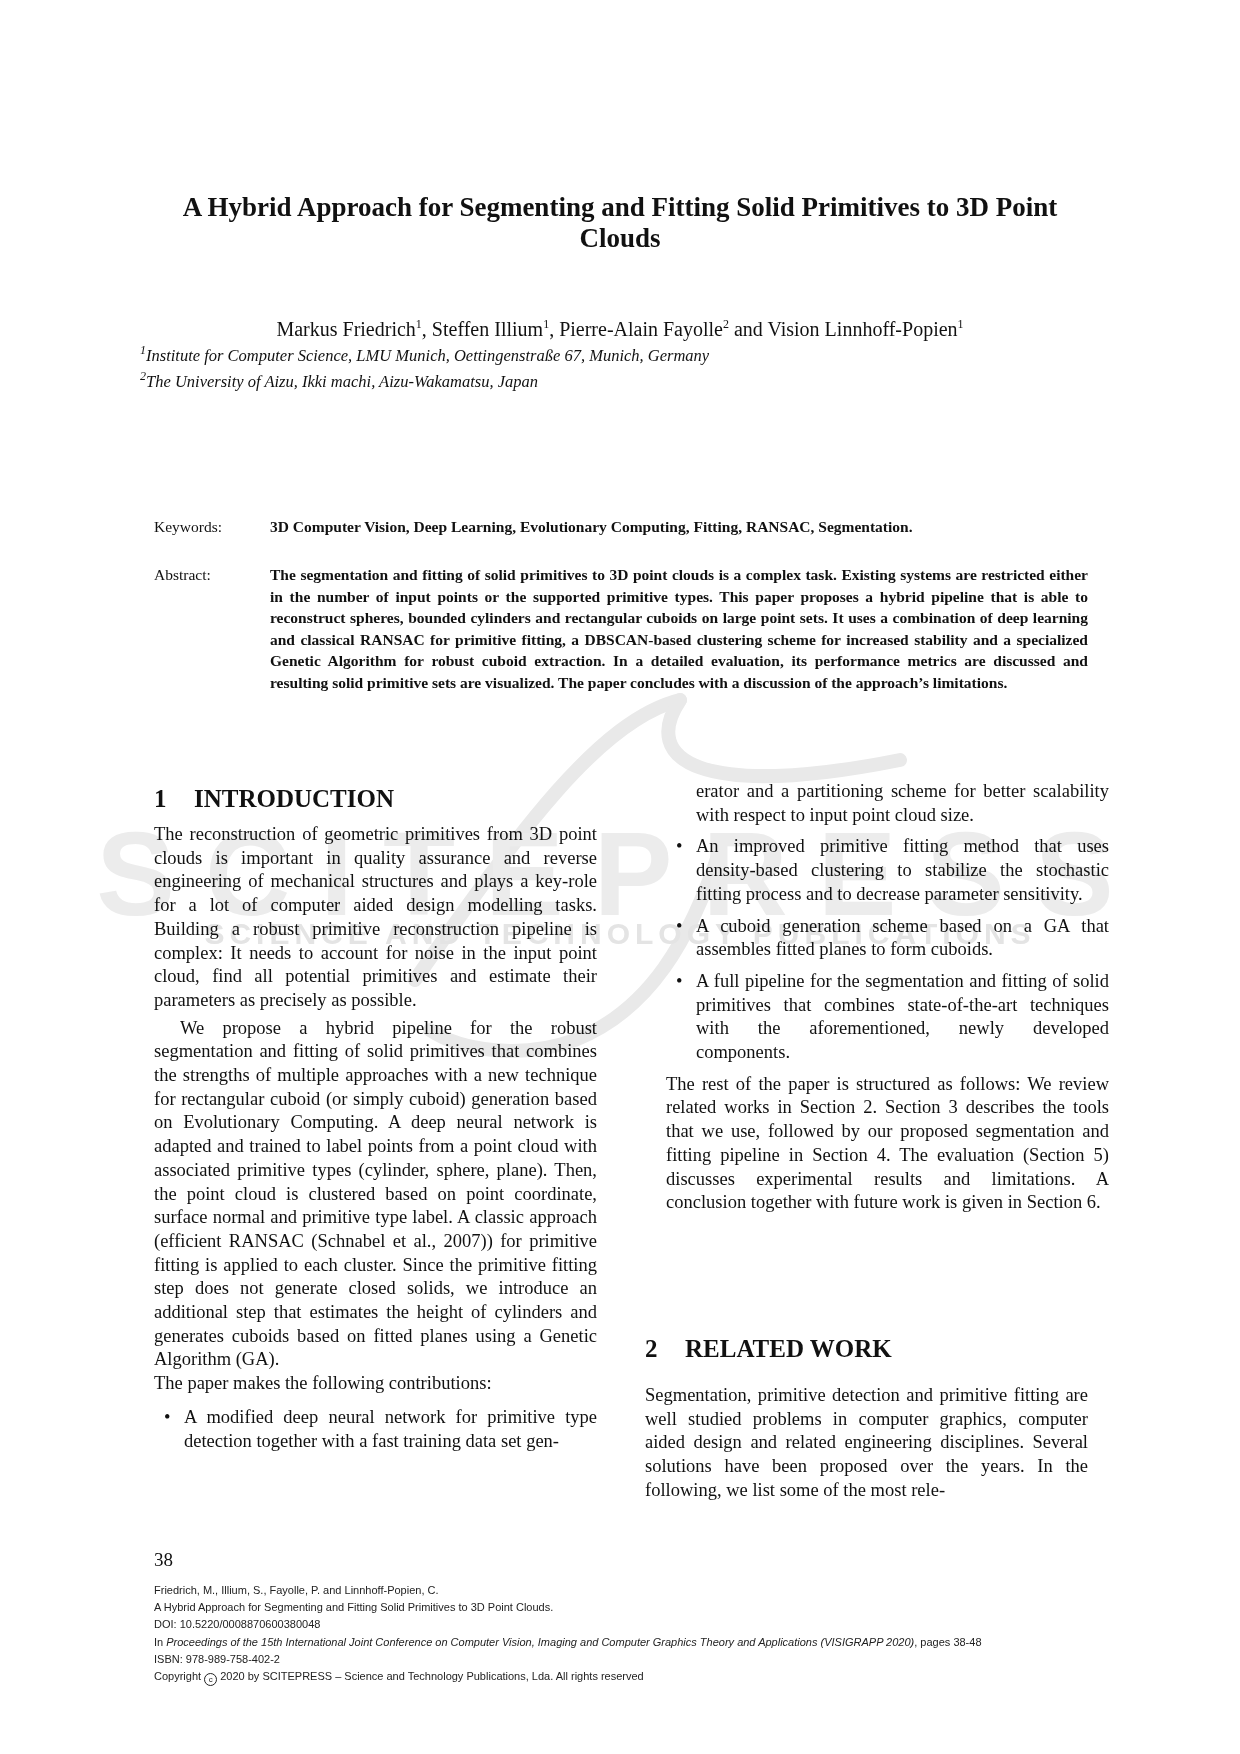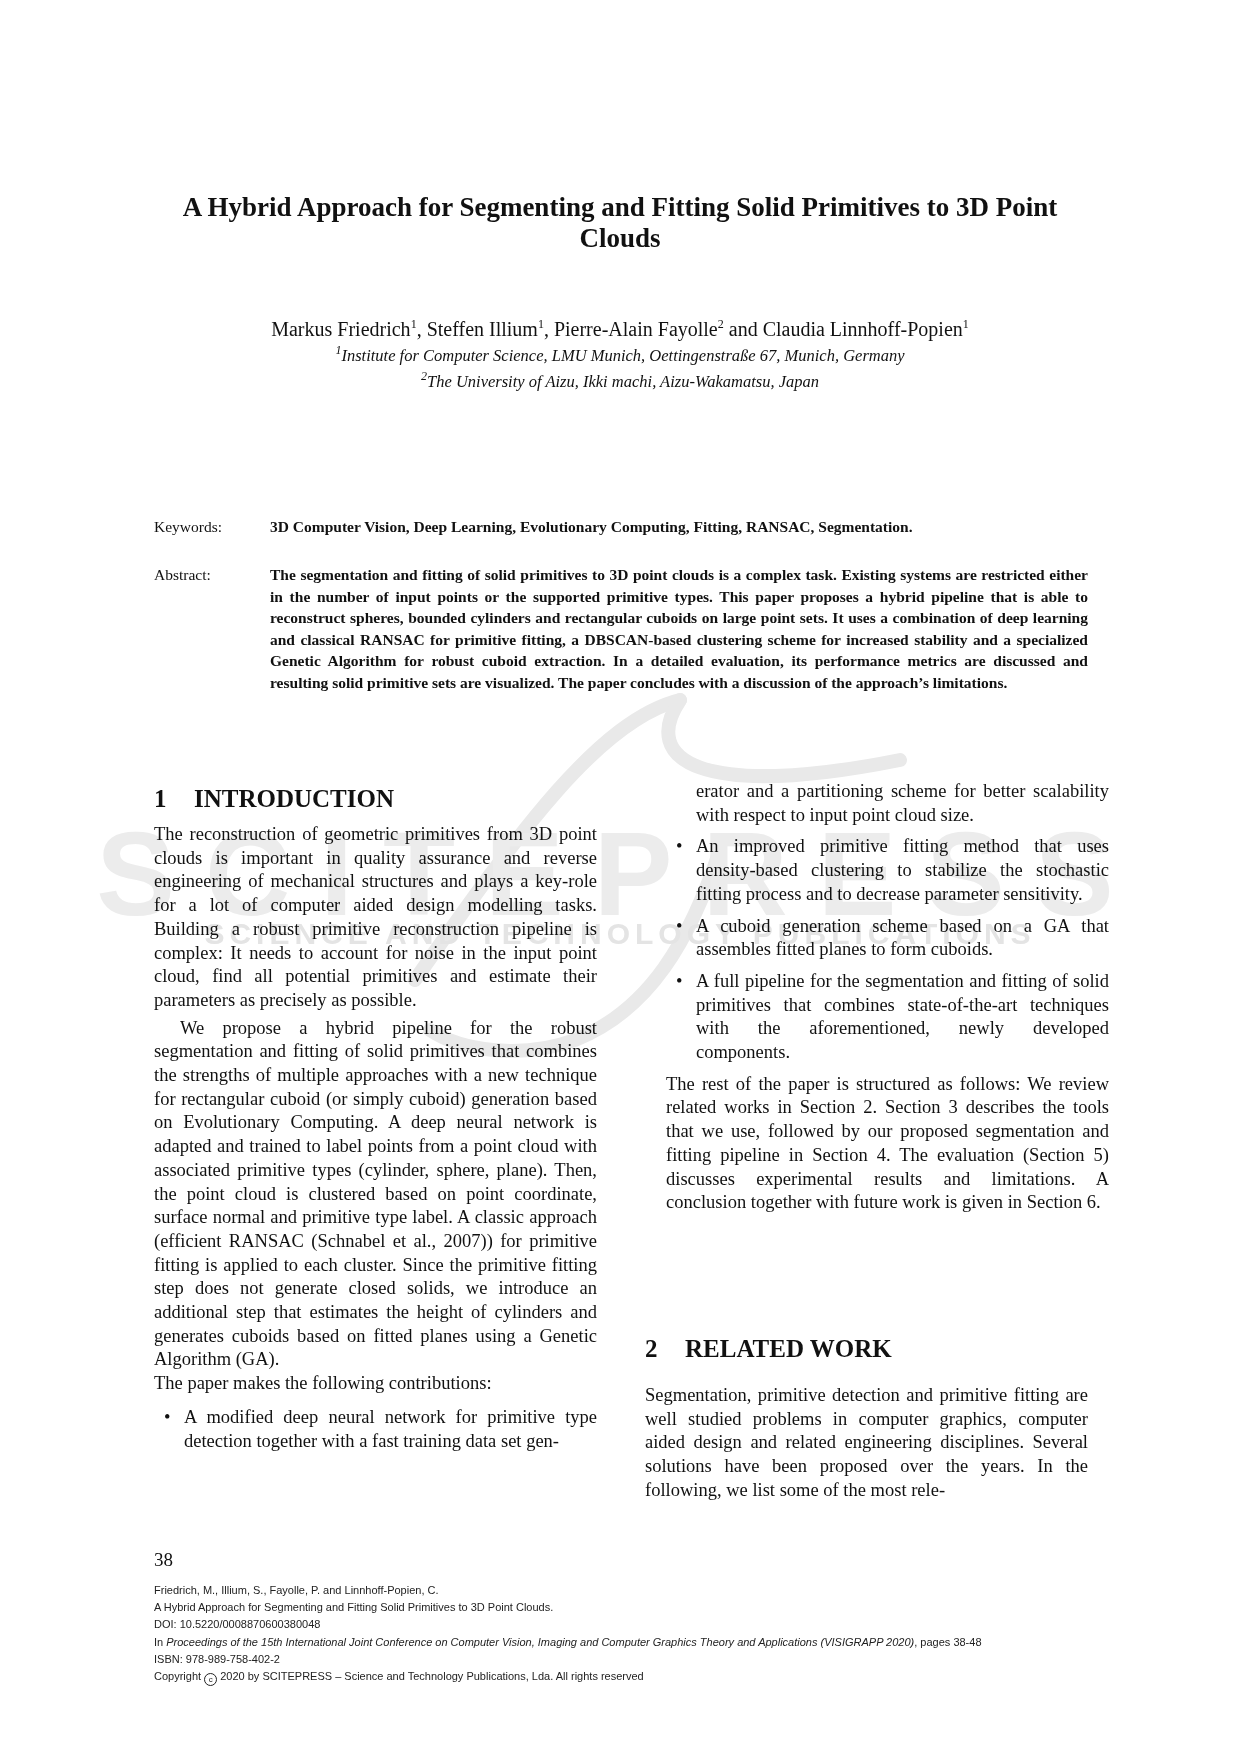--- a/index.html
+++ b/index.html
@@ -6,21 +6,21 @@
   body { width: 1240px; height: 1754px; position: relative; overflow: hidden;
          font-family: "Liberation Serif", "DejaVu Serif", serif; color: #111; }
   .watermark { position: absolute; left: 0; top: 0; width: 1240px; height: 1754px; pointer-events: none; z-index: 0; }
   .content { position: absolute; left: 0; top: 0; width: 1240px; height: 1754px; z-index: 1; }
 
   .title { position: absolute; left: 150px; width: 940px; top: 192px; text-align: center;
            font-weight: bold; font-size: 27px; line-height: 31px; }
   .authors { position: absolute; left: 140px; width: 960px; top: 312px; text-align: center;
              font-size: 20px; line-height: 24px; }
   .authors sup, .affil sup { font-size: 12px; }
-  .affil { position: absolute; left: 140px; width: 960px; text-align: center; font-style: italic;
+  .affil { position: absolute; left: 140px; width: 960px; text-align: left; font-style: italic;
            font-size: 16.5px; line-height: 20px; }
   .affil1 { top: 340px; }
   .affil2 { top: 366px; }
 
   .kw-row { position: absolute; left: 154px; width: 940px; font-size: 15.5px; line-height: 21.5px; }
   .kw-label { position: absolute; left: 0; top: 0; width: 110px; }
   .kw-text { position: absolute; left: 116px; width: 818px; text-align: justify; font-weight: bold; }
   .row-keywords { top: 516px; }
   .row-abstract { top: 564px; }
 
@@ -56,21 +56,21 @@
   </g>
   <text x="620" y="915" text-anchor="middle" font-family="Liberation Sans, DejaVu Sans, sans-serif" font-weight="bold" font-size="118" letter-spacing="30" fill="#ececec">SCITEPRESS</text>
   <text x="620" y="944" text-anchor="middle" font-family="Liberation Sans, DejaVu Sans, sans-serif" font-weight="bold" font-size="30" letter-spacing="5" fill="#e4e4e4">SCIENCE AND TECHNOLOGY PUBLICATIONS</text>
 </svg>
 
 <div class="content">
 
   <div class="title">A Hybrid Approach for Segmenting and Fitting Solid Primitives to 3D Point Clouds</div>
 
   <div class="authors">
-    <span>Markus Friedrich</span><sup>1</sup><span>, </span><span>Steffen Illium</span><sup>1</sup><span>, </span><span>Pierre-Alain Fayolle</span><sup>2</sup><span> and </span><span>Claudia Linnhoff-Popien</span><sup>1</sup>
+    <span>Markus Friedrich</span><sup>1</sup><span>, </span><span>Steffen Illium</span><sup>1</sup><span>, </span><span>Pierre-Alain Fayolle</span><sup>2</sup><span> and </span><span>Vision Linnhoff-Popien</span><sup>1</sup>
   </div>
 
   <div class="affil affil1">
     <sup>1</sup><span>Institute for Computer Science, LMU Munich, Oettingenstraße 67, Munich, Germany</span>
   </div>
   <div class="affil affil2">
     <sup>2</sup><span>The University of Aizu, Ikki machi, Aizu-Wakamatsu, Japan</span>
   </div>
 
   <div class="kw-row row-keywords">

